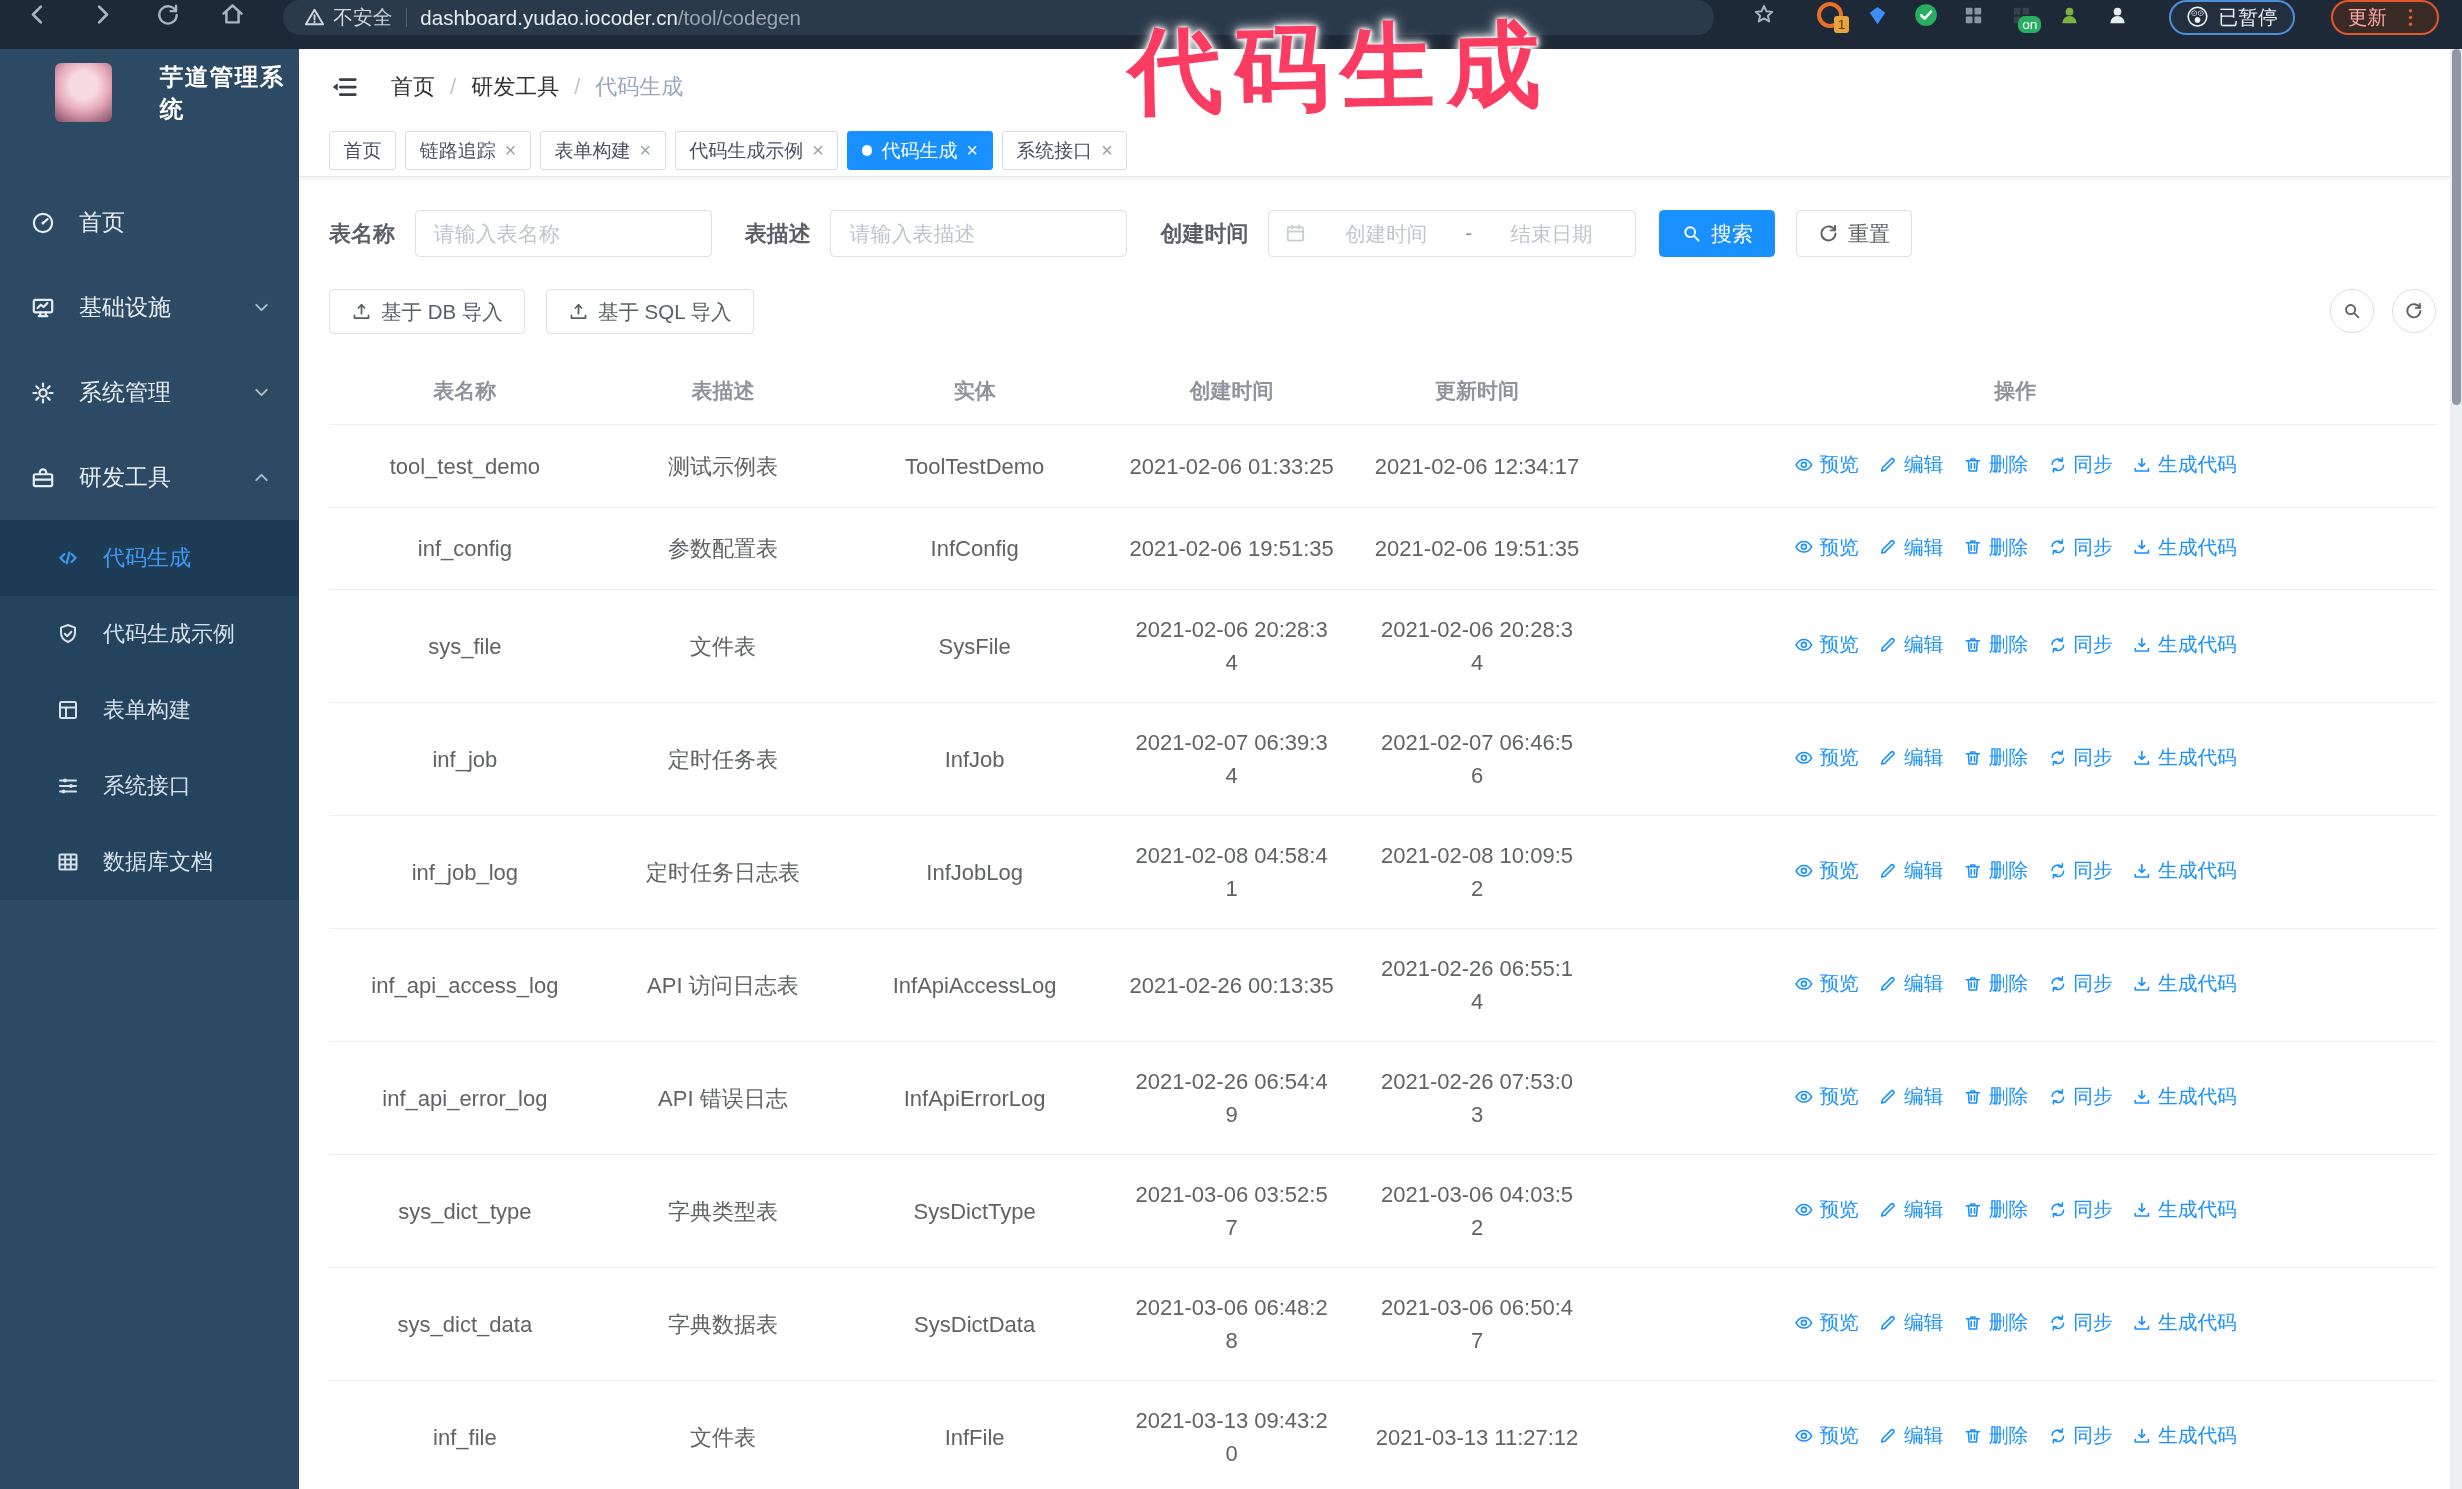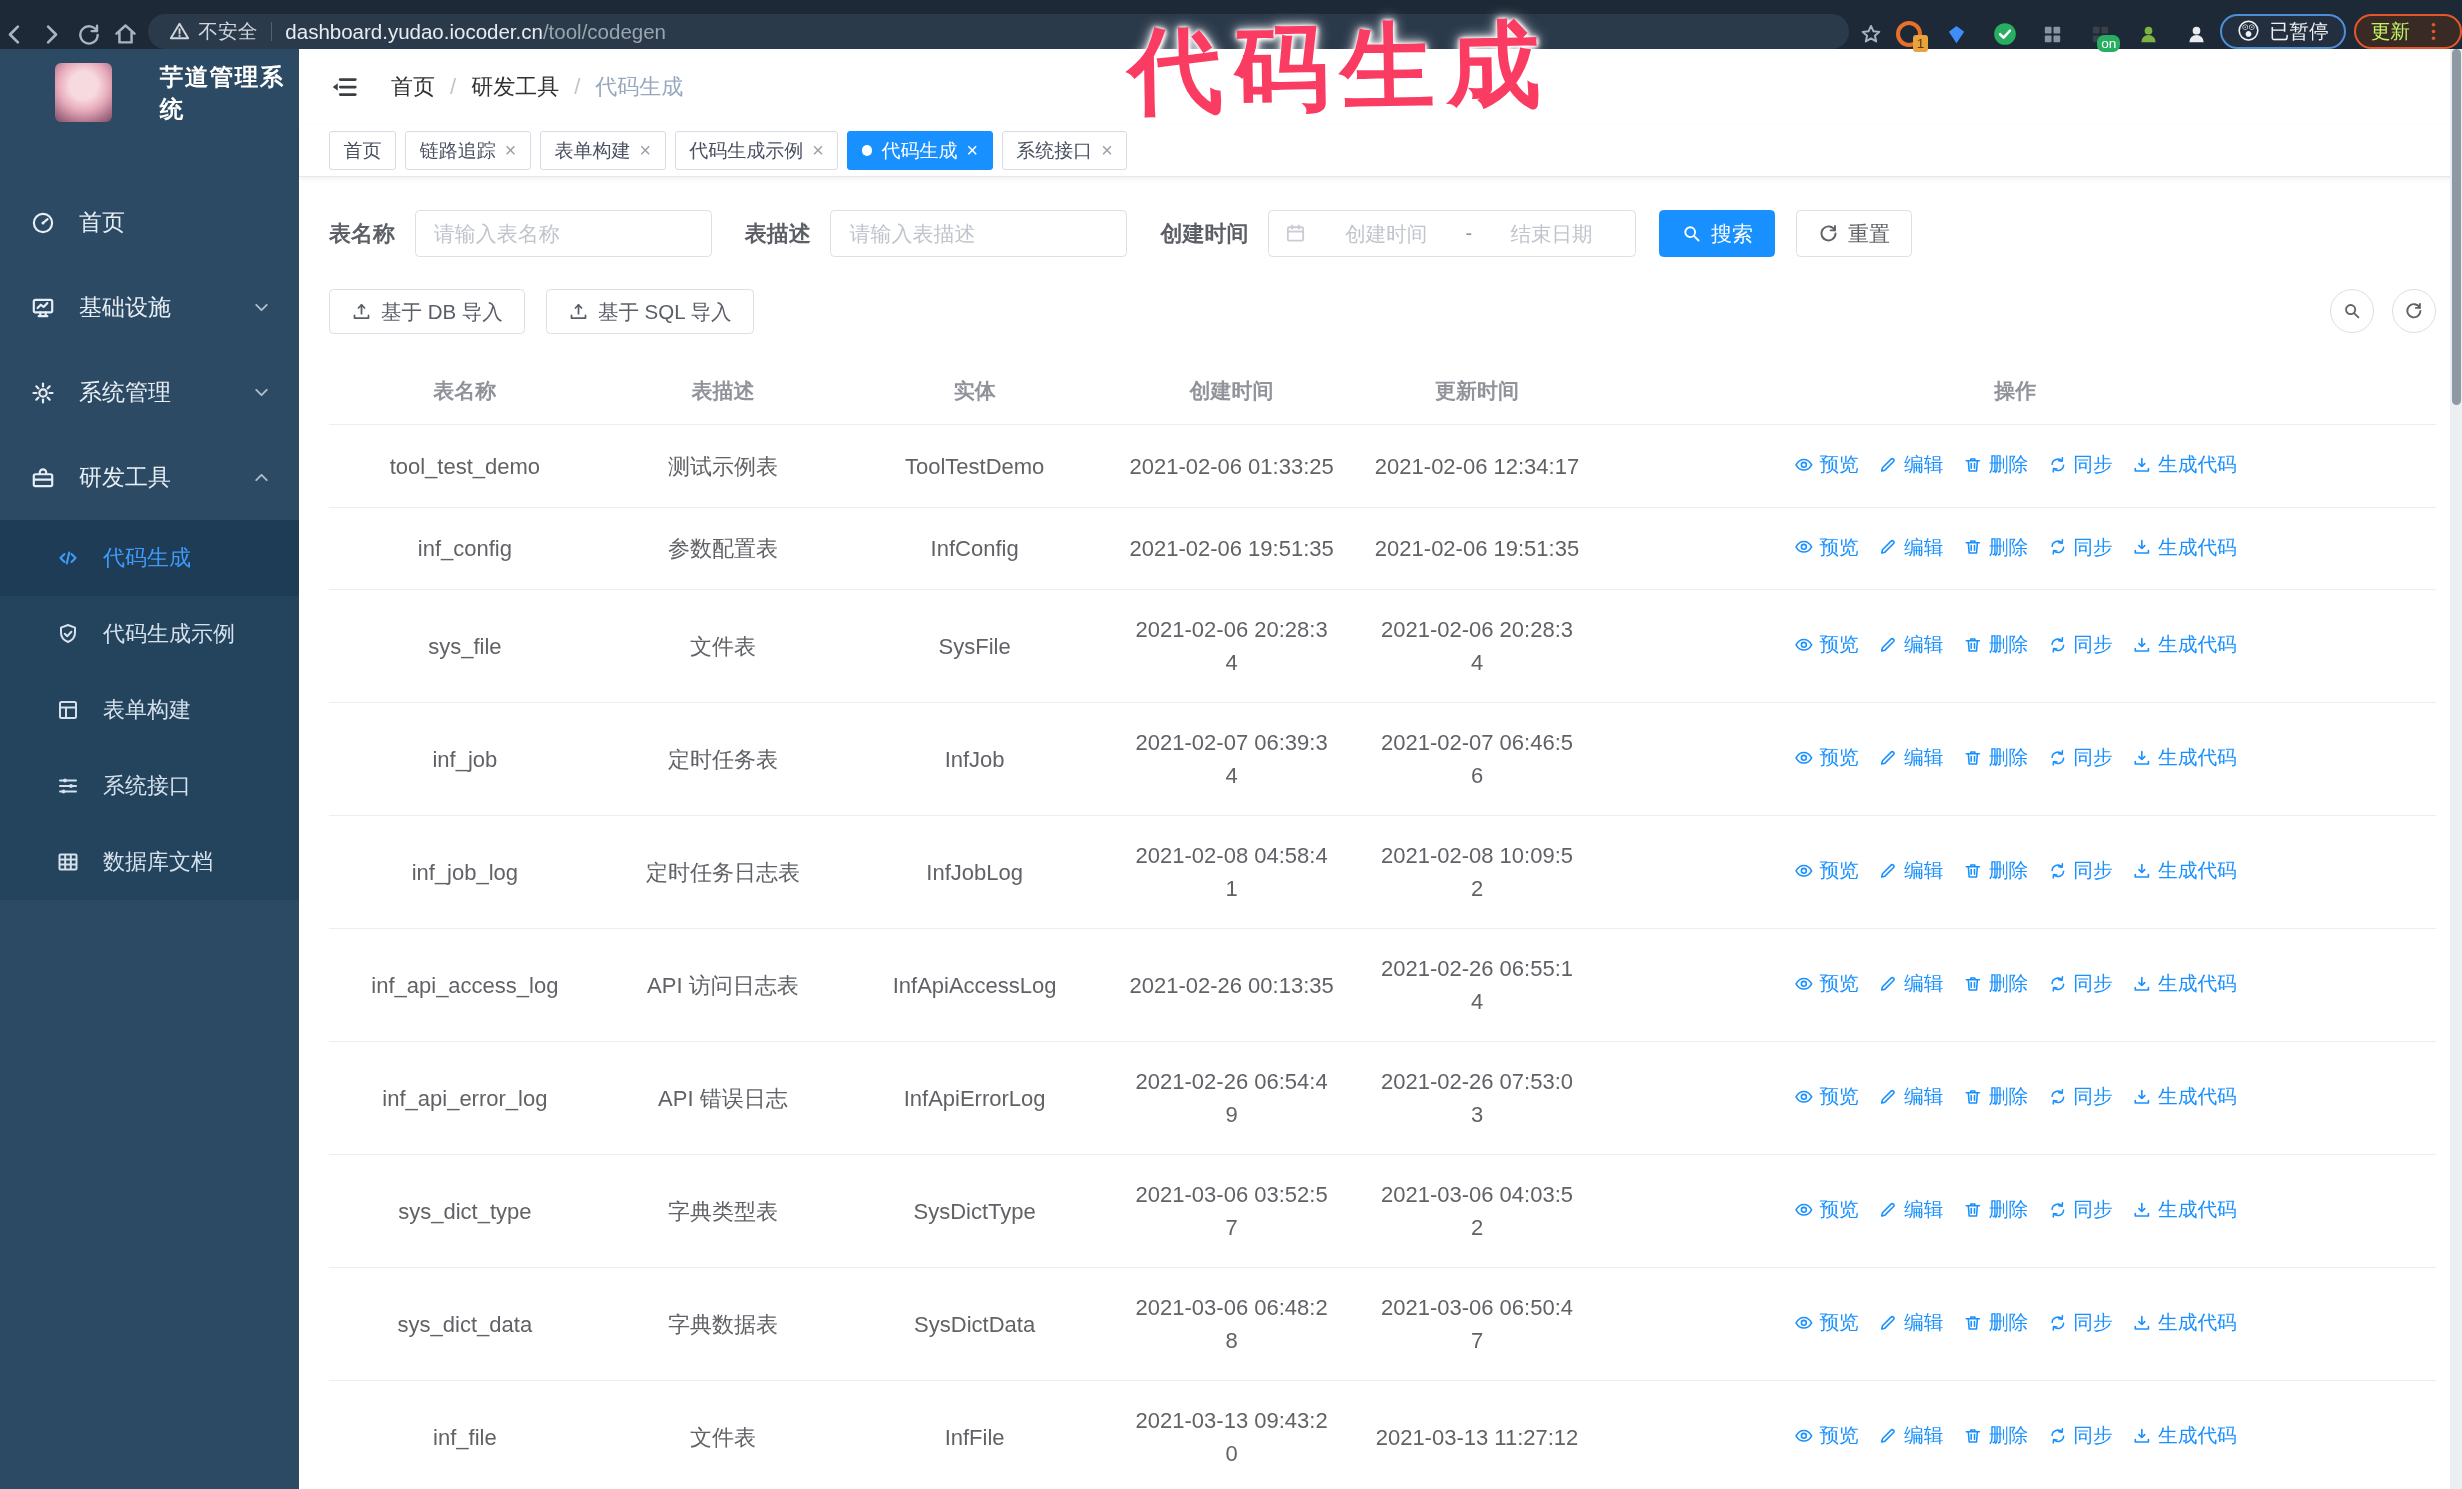--- a/index.html
+++ b/index.html
@@ -1,40 +1,40 @@
 <!DOCTYPE html>
 <html style="font-size:12px"><head>
 <meta charset="utf-8">
 <style>
   * { margin:0; padding:0; box-sizing:border-box; }
   html,body { width:2462px; height:1490px; overflow:hidden;
     font-family:"Liberation Sans","DejaVu Sans",sans-serif; background:#fff; }
   .icon { display:inline-block; vertical-align:middle; flex:0 0 auto; }
 
   
-  .chrome { height:49px; background:#1d2936; display:flex; align-items:flex-end;
-    padding:0 0; gap:8px; color:#dfe3e8; position:relative; z-index:10;}
+  .chrome { height:49px; background:#1d2936; display:flex; align-items:flex-start;
+    padding:0 23px; gap:36px; color:#dfe3e8; position:relative; z-index:10;}
   .chrome .navbtn { width:29px; height:29px; color:#aab4bf; display:flex; align-items:center; justify-content:center; }
   .addr { flex:1 1 auto; height:35px; background:#2b3a4b; border-radius:17.4px;
     display:flex; align-items:center; padding:0 19.7px; gap:13.6px; min-width:0; }
   .addr .warn { color:#cfd6dd; display:flex; align-items:center; gap:7.6px; font-size:19.7px; }
   .addr .div { width:0.8px; height:19.7px; background:#54626f; }
   .addr .url { font-size:20.5px; color:#e8ecf0; white-space:nowrap; overflow:hidden; }
   .addr .url .path { color:#9aa5af; }
   .ext-cluster { display:flex; align-items:center; gap:18px; }
   .extbox { position:relative; width:30px; height:30px; display:flex; align-items:center; justify-content:center; }
   .badge { position:absolute; right:-4.5px; bottom:-3px; font-size:13.6px; line-height:1;
     padding:1.5px 3.8px; border-radius:3px; color:#fff; }
   .badge.orange { background:#e8a33d; color:#5a3c00; }
   .badge.green { background:#27ae60;border-radius:7px; }
   .ext-circle { width:26px; height:26px; border-radius:50%; }
   .pill { height:35px; border-radius:17.4px; display:flex; align-items:center; gap:9px;
     padding:0 15px; font-size:19.7px; }
   .pill.paused { border:2.3px solid #4d8fd6; background:#232f3f; color:#eef2f6; }
-  .pill.update { border:2.3px solid #e2572b; background:#3a2a26; color:#bef264; gap:12px; }
+  .pill.update { border:2.3px solid #e2572b; background:#3a2a26; color:#fca5a5; gap:12px; }
   .emoji { font-size:23px; line-height:1; }
 
   
   .app { display:flex; height:1440px; }
 
   
   .sidebar { width:299px; background:#2c4a63; color:#dde7f0; flex:0 0 auto; display:flex; flex-direction:column; }
   .logo-row { height:87px; display:flex; align-items:center; gap:18px; padding-left:55px; }
   .logo-img { width:61px; height:59px; border-radius:6px;
     background:radial-gradient(circle at 50% 38%, #f7d9e0 0 30%, #e7aabb 55%, #7e4a63 100%); }

